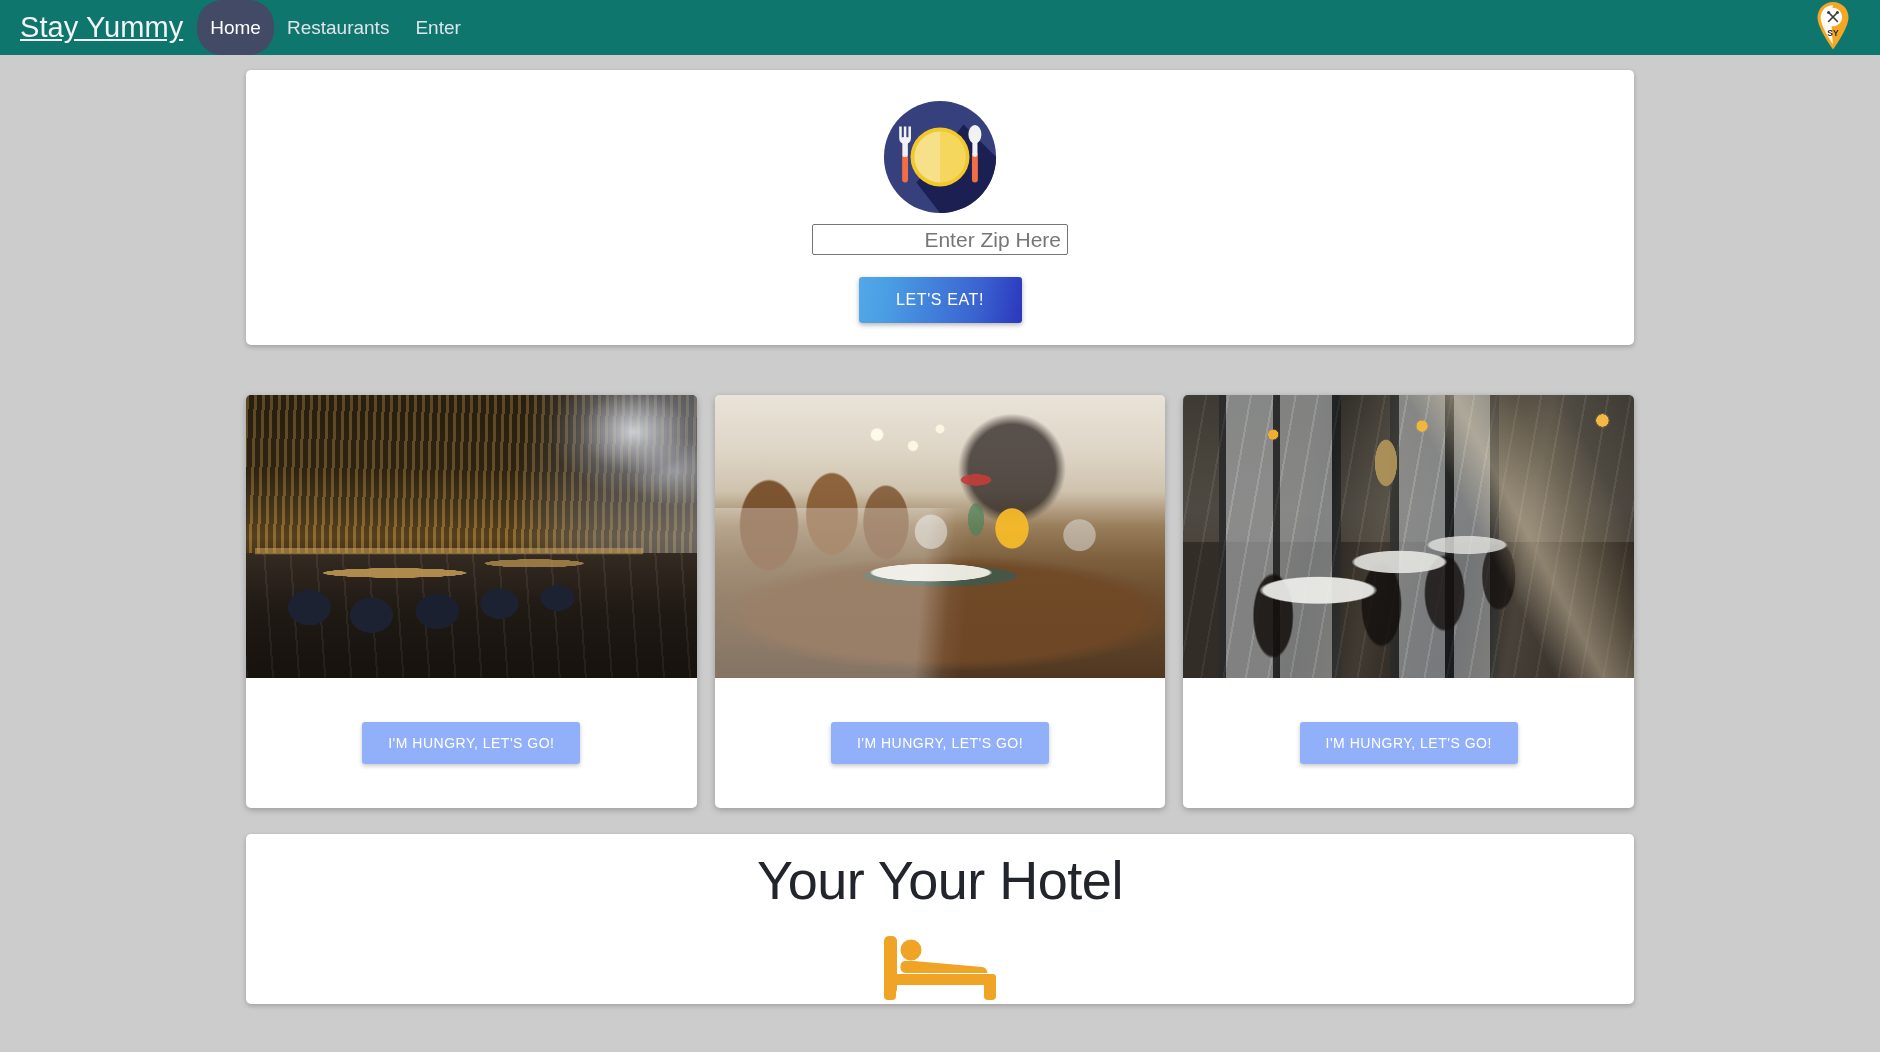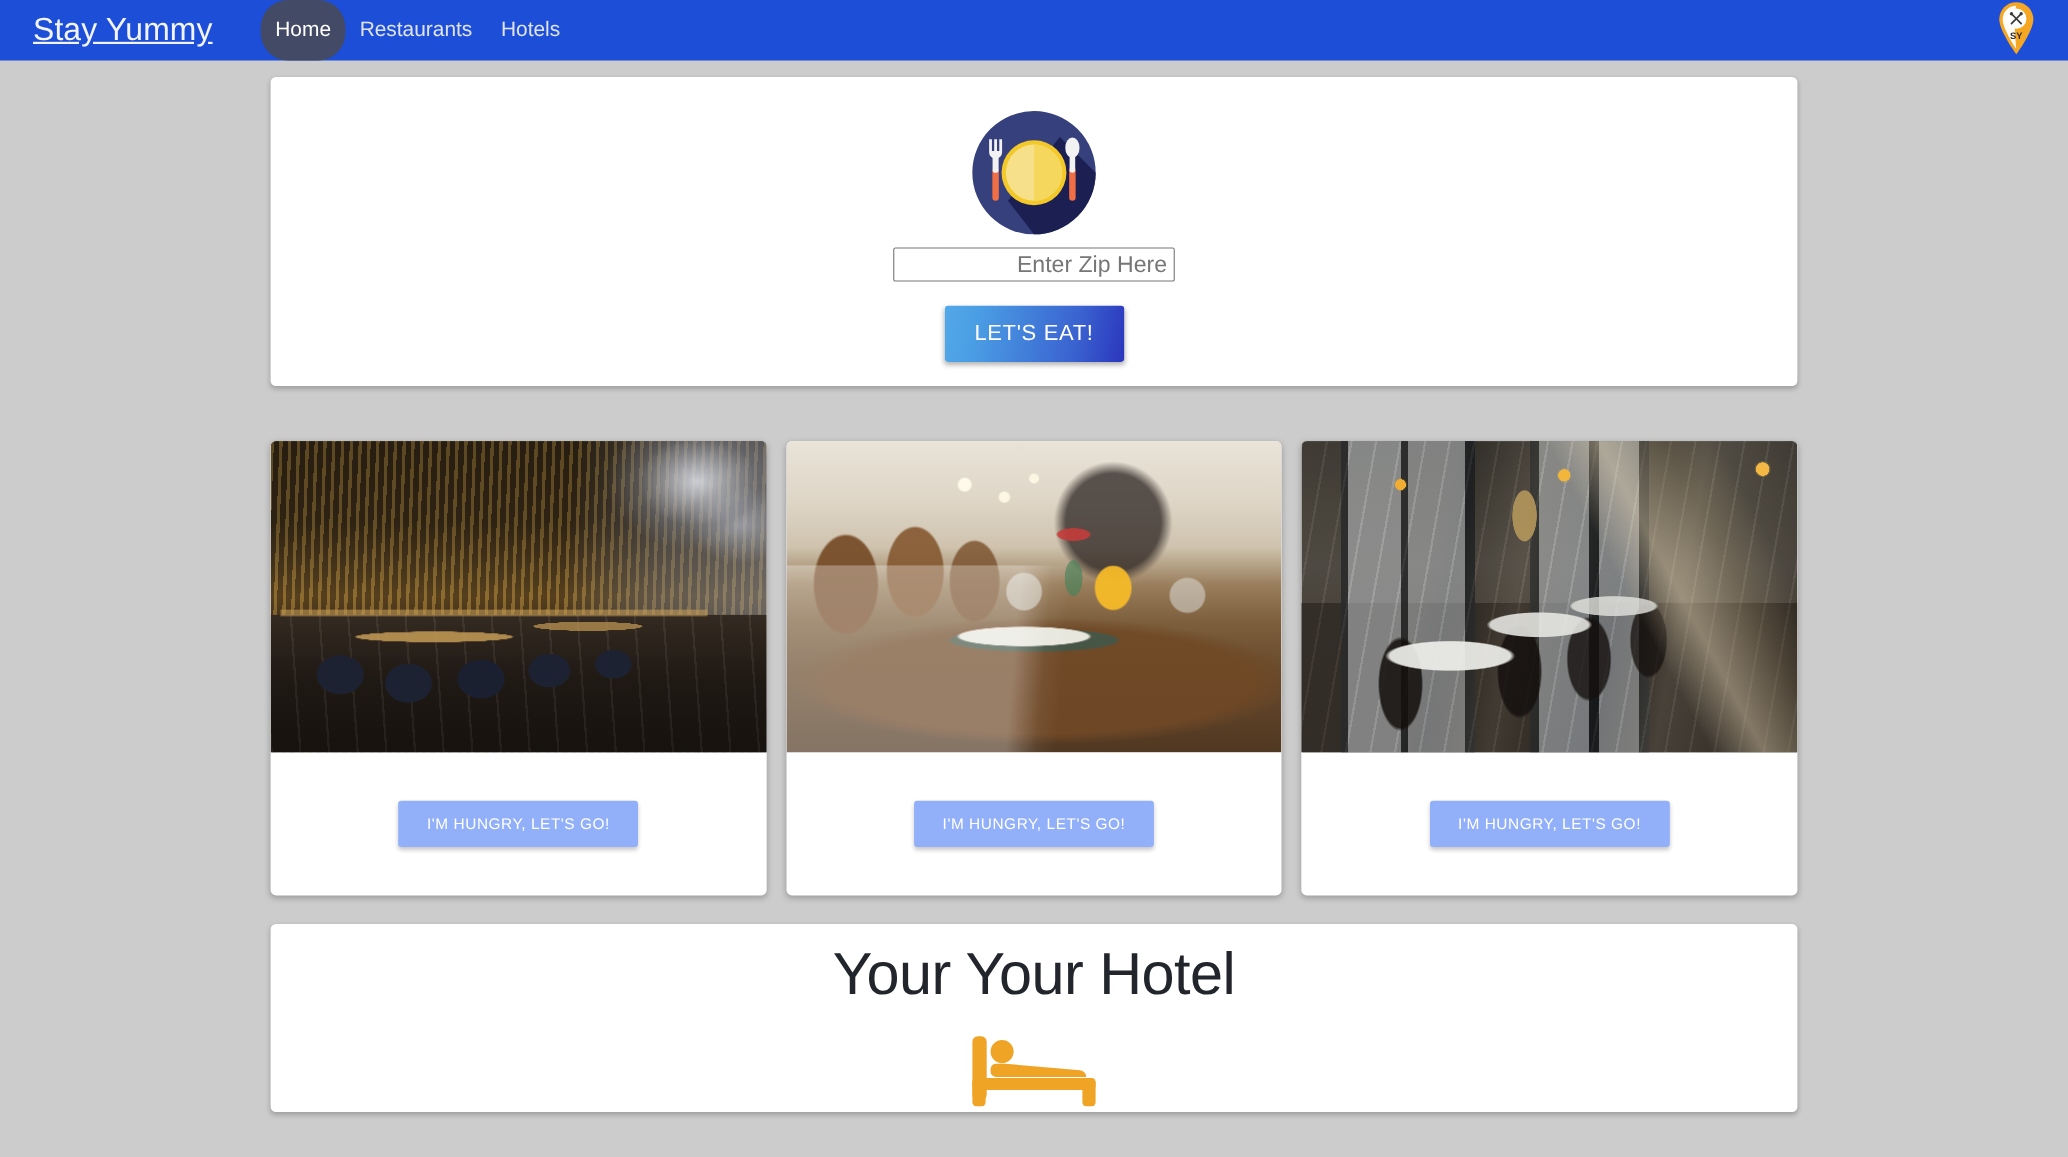--- a/index.html
+++ b/index.html
@@ -9,25 +9,24 @@
     width: 1880px; height: 1052px;
     overflow: hidden;
     background: #cccccc;
     font-family: "Liberation Sans", sans-serif;
   }
 
   
   .navbar {
     position: relative;
     height: 55px;
-    background: #1d4ed8;
+    background: #0f766e;
     display: flex;
     align-items: stretch;
-    padding-left: 20px;
-    gap: 30px;
+    padding-left: 10px;
   }
   .brand {
     display: flex; align-items: center;
     color: #f2f4f8;
     font-size: 29px;
     font-weight: 400;
     letter-spacing: 0.1px;
     padding: 0 14px 0 10px;
     white-space: nowrap;
   }
@@ -96,21 +95,21 @@
   .zip-input::placeholder { color: #767676; opacity: 1; }
 
   .eat-btn {
     display: inline-block;
     margin-top: 22px;
     min-width: 163px;
     padding: 14px 6px;
     border: none;
     border-radius: 3px;
     color: #ffffff;
-    font-size: 20px;
+    font-size: 16px;
     font-weight: 500;
     letter-spacing: 0.6px;
     font-family: "Liberation Sans", sans-serif;
     cursor: pointer;
     background: linear-gradient(100deg, #53a8e8 0%, #4a9ee4 18%, #3a63d0 72%, #2b36bd 100%);
     box-shadow: 0 2px 5px rgba(0,0,0,0.3);
   }
 
   
   .card-row {
@@ -260,21 +259,21 @@
 </style>
 </head>
 <body>
 
 <div class="navbar">
   <a class="brand" href="#">Stay Yummy</a>
 
   <div class="nav-links">
     <a class="nav-link active" href="#">Home</a>
     <a class="nav-link" href="#">Restaurants</a>
-    <a class="nav-link" href="#">Hotels</a>
+    <a class="nav-link" href="#">Enter</a>
   </div>
 
   <span class="brand-logo">
     <svg viewBox="0 0 34 50" width="34" height="50" aria-hidden="true">
       <path d="M17 1 C8.2 1 1.5 7.9 1.5 16.6 C1.5 27.5 17 48.5 17 48.5 C17 48.5 32.5 27.5 32.5 16.6 C32.5 7.9 25.8 1 17 1 Z" fill="#f5a623"></path>
       <path d="M17 4.2 C10 4.2 4.6 9.7 4.6 16.6 C4.6 25.8 17 43.5 17 43.5 C17 43.5 15.4 26 15.4 16.6 C15.4 9.7 17 4.2 17 4.2 Z" fill="#ffffff" opacity="0.95"></path>
       <circle cx="17" cy="16" r="9.2" fill="#ffffff"></circle>
       <g stroke="#3a3a3a" stroke-width="1.6" stroke-linecap="round">
         <line x1="12.6" y1="11.5" x2="21.4" y2="20.5"></line>
         <line x1="21.4" y1="11.5" x2="12.6" y2="20.5"></line>

